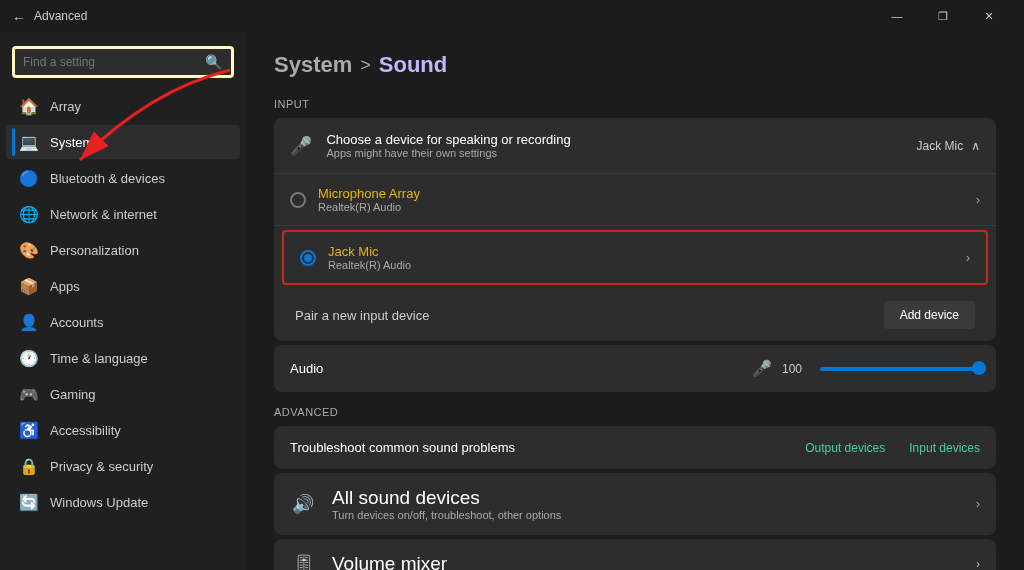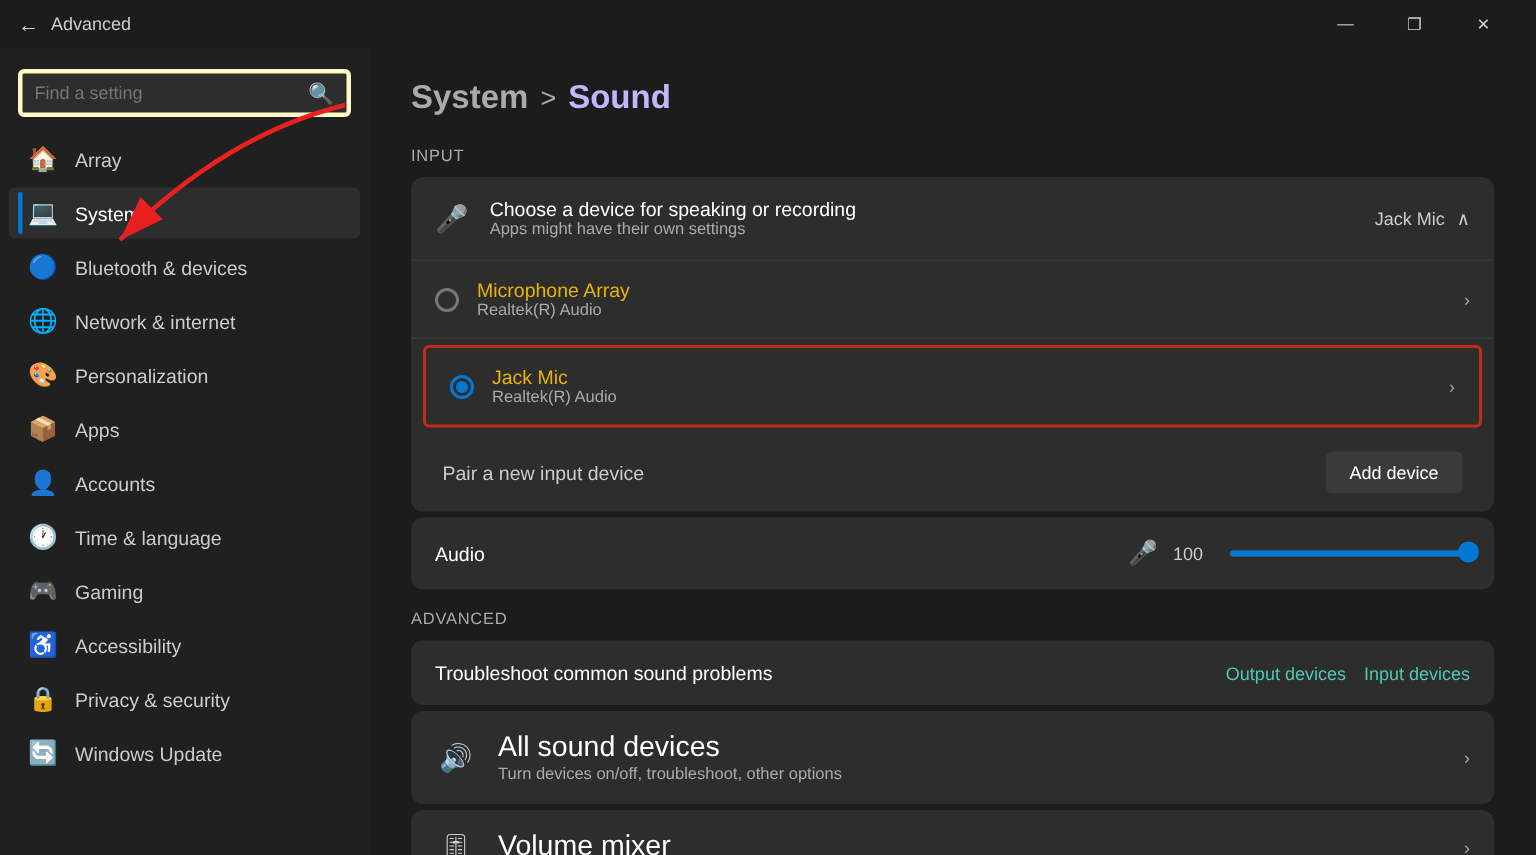--- a/index.html
+++ b/index.html
@@ -301,21 +301,21 @@
       padding: 14px 16px;
       margin-bottom: 4px;
     }
     .troubleshoot-label { flex: 1; font-size: 13px; color: #fff; }
     .link-btn {
       background: none;
       border: none;
       color: #4ec9b0;
       font-size: 12px;
       cursor: pointer;
-      margin-left: 12px;
+      margin-left: 24px;
     }
 
     .all-sound-row {
       background: #2d2d2d;
       border-radius: 8px;
       display: flex;
       align-items: center;
       padding: 14px 16px;
       margin-bottom: 4px;
       cursor: pointer;

